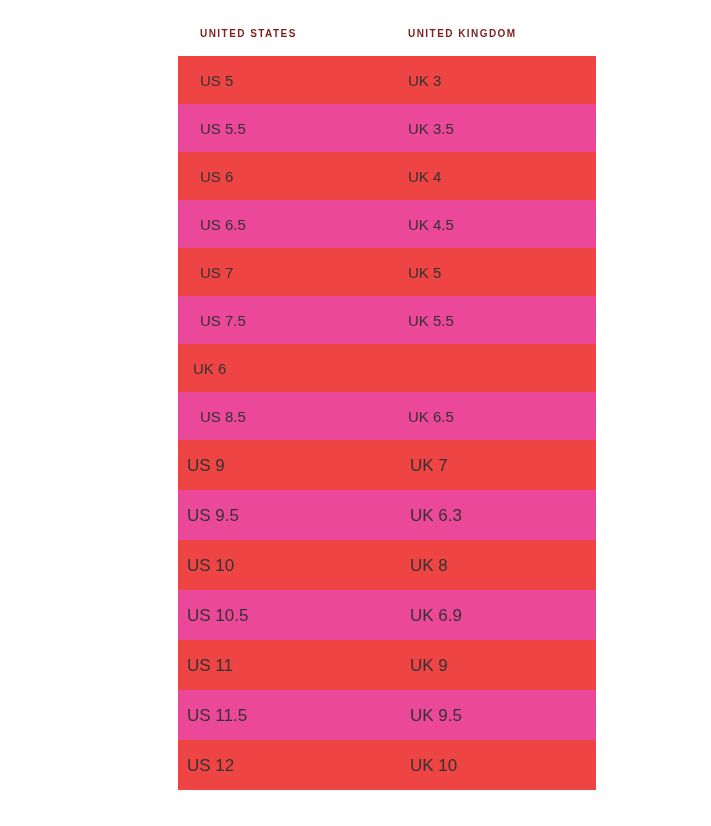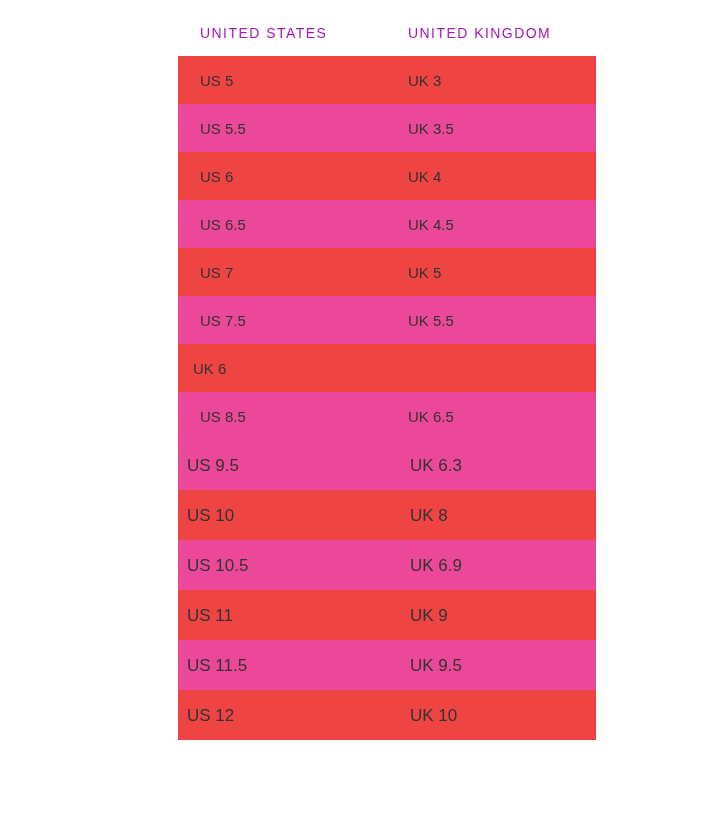--- a/index.html
+++ b/index.html
@@ -25,24 +25,24 @@
   .chart-header {
     position: absolute;
     left: 178px;
     top: 18px;
     width: 418px;
     height: 30px;
     display: flex;
     align-items: center;
   }
   .chart-header .col {
-    font-size: 14px;
-    font-weight: 400;
+    font-size: 10px;
+    font-weight: 700;
     letter-spacing: 1.45px;
-    color: #a21caf;
+    color: #7f1d1d;
     text-transform: uppercase;
     white-space: nowrap;
   }
   .chart-header .col-us { width: 215px; padding-left: 22px; box-sizing: border-box; }
   .chart-header .col-uk { padding-left: 15px; box-sizing: border-box; }
 
   
   .chart-body {
     position: absolute;
     left: 178px;
@@ -132,20 +132,24 @@
         <div class="cell cell-us">US 7.5</div>
         <div class="cell cell-uk">UK 5.5</div>
       </div>
       <div class="chart-row block-a striped">
         <div class="cell cell-uk">UK 6</div>
       </div>
       <div class="chart-row block-a">
         <div class="cell cell-us">US 8.5</div>
         <div class="cell cell-uk">UK 6.5</div>
       </div>
+      <div class="chart-row block-b striped">
+        <div class="cell cell-us">US 9</div>
+        <div class="cell cell-uk">UK 7</div>
+      </div>
       <div class="chart-row block-b">
         <div class="cell cell-us">US 9.5</div>
         <div class="cell cell-uk">UK 6.3</div>
       </div>
       <div class="chart-row block-b striped">
         <div class="cell cell-us">US 10</div>
         <div class="cell cell-uk">UK 8</div>
       </div>
       <div class="chart-row block-b">
         <div class="cell cell-us">US 10.5</div>

